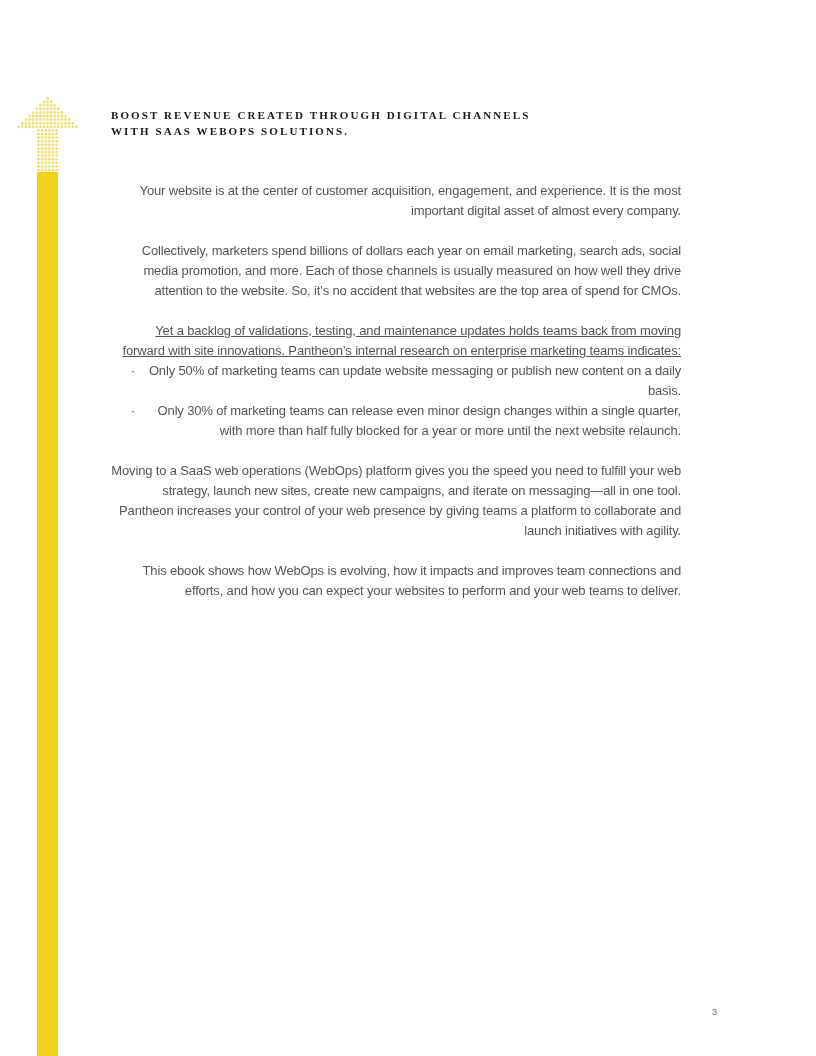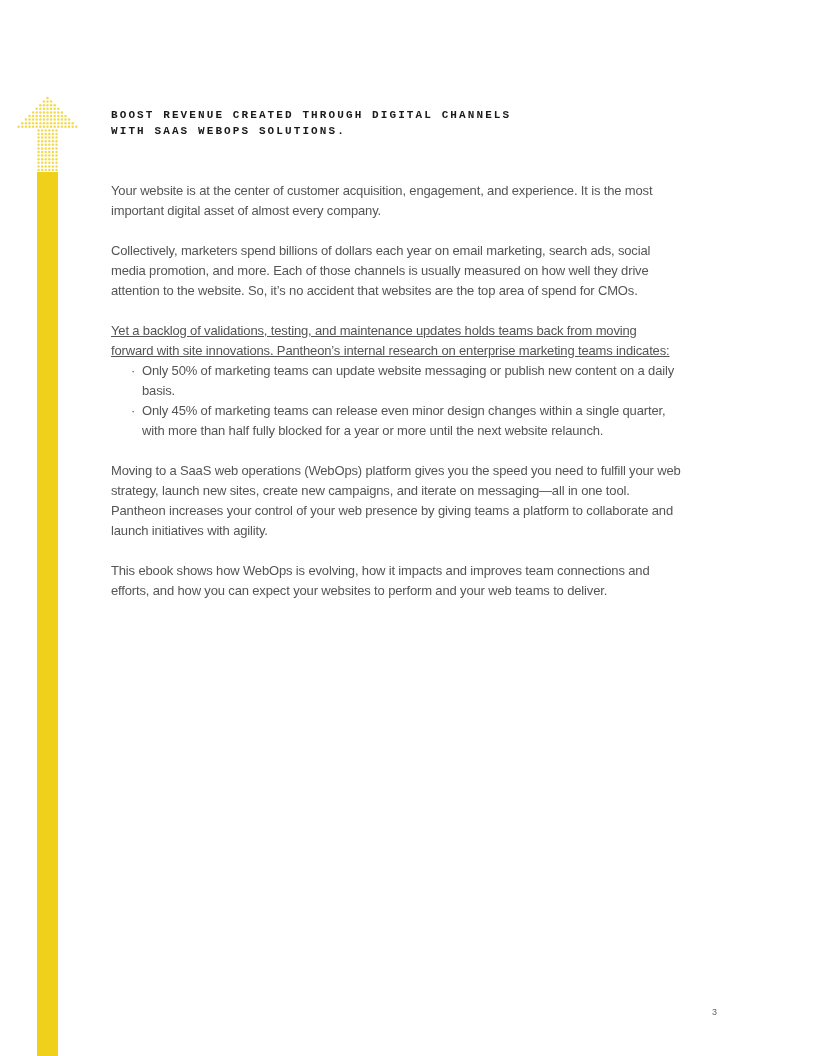--- a/index.html
+++ b/index.html
@@ -6,27 +6,27 @@
     body {
       width: 816px; height: 1056px; background: #ffffff; position: relative; overflow: hidden;
       font-family: "Liberation Sans", sans-serif;
     }
     .yellow-bar {
       position: absolute; left: 37px; top: 172px; width: 21px; height: 884px;
     }
     .arrow-svg { position: absolute; left: 15px; top: 95px; width: 66px; height: 80px; }
     .heading {
       position: absolute; left: 111px; top: 107px; margin: 0;
-      font-family: Liberation Mono, monospace; font-weight: bold;
+      font-family: Liberation Serif, serif; font-weight: bold;
       font-size: 11px; letter-spacing: 2.1px; line-height: 16px; color: #1a1a1a;
     }
     .body-text {
       position: absolute; left: 111px; top: 181px; width: 570px;
       font-family: "Liberation Sans", sans-serif; font-size: 13px; line-height: 20px;
-      color: #555555; letter-spacing: -0.15px;
+      color: #555555; letter-spacing: -0.15px; text-align: right;
     }
     .body-text p { margin: 0 0 20px 0; }
     .body-text ul { list-style: none; margin: 0 0 20px 0; padding: 0 0 0 20px; }
     .body-text li { position: relative; padding-left: 11px; }
     .body-text li .bullet { position: absolute; left: 0; top: 0; }
     .page-number {
       position: absolute; left: 712px; top: 1007px;
       font-family: "Liberation Sans", sans-serif; font-size: 9px; color: #666666;
     }
   </style>
@@ -202,20 +202,20 @@
   <p>Your website is at the center of customer acquisition, engagement, and experience. It is the most important digital asset of almost every company.</p>
   <p>Collectively, marketers spend billions of dollars each year on email marketing, search ads, social media promotion, and more. Each of those channels is usually measured on how well they drive attention to the website. So, it’s no accident that websites are the top area of spend for CMOs.</p>
   <p style="margin-bottom:0;text-decoration:underline;">Yet a backlog of validations, testing, and maintenance updates holds teams back from moving forward with site innovations. Pantheon’s internal research on enterprise marketing teams indicates:</p>
   <ul>
     <li>
       <span class="bullet">·</span>
       <span>Only 50% of marketing teams can update website messaging or publish new content on a daily basis.</span>
     </li>
     <li>
       <span class="bullet">·</span>
-      <span>Only 45% of marketing teams can release even minor design changes within a single quarter, with more than half fully blocked for a year or more until the next website relaunch.</span>
+      <span>Only 30% of marketing teams can release even minor design changes within a single quarter, with more than half fully blocked for a year or more until the next website relaunch.</span>
     </li>
   </ul>
   <p>Moving to a SaaS web operations (WebOps) platform gives you the speed you need to fulfill your web strategy, launch new sites, create new campaigns, and iterate on messaging—all in one tool. Pantheon increases your control of your web presence by giving teams a platform to collaborate and launch initiatives with agility.</p>
   <p>This ebook shows how WebOps is evolving, how it impacts and improves team connections and efforts, and how you can expect your websites to perform and your web teams to deliver.</p>
 </div>
 
 <div class="page-number">3</div>
 
 </body></html>

